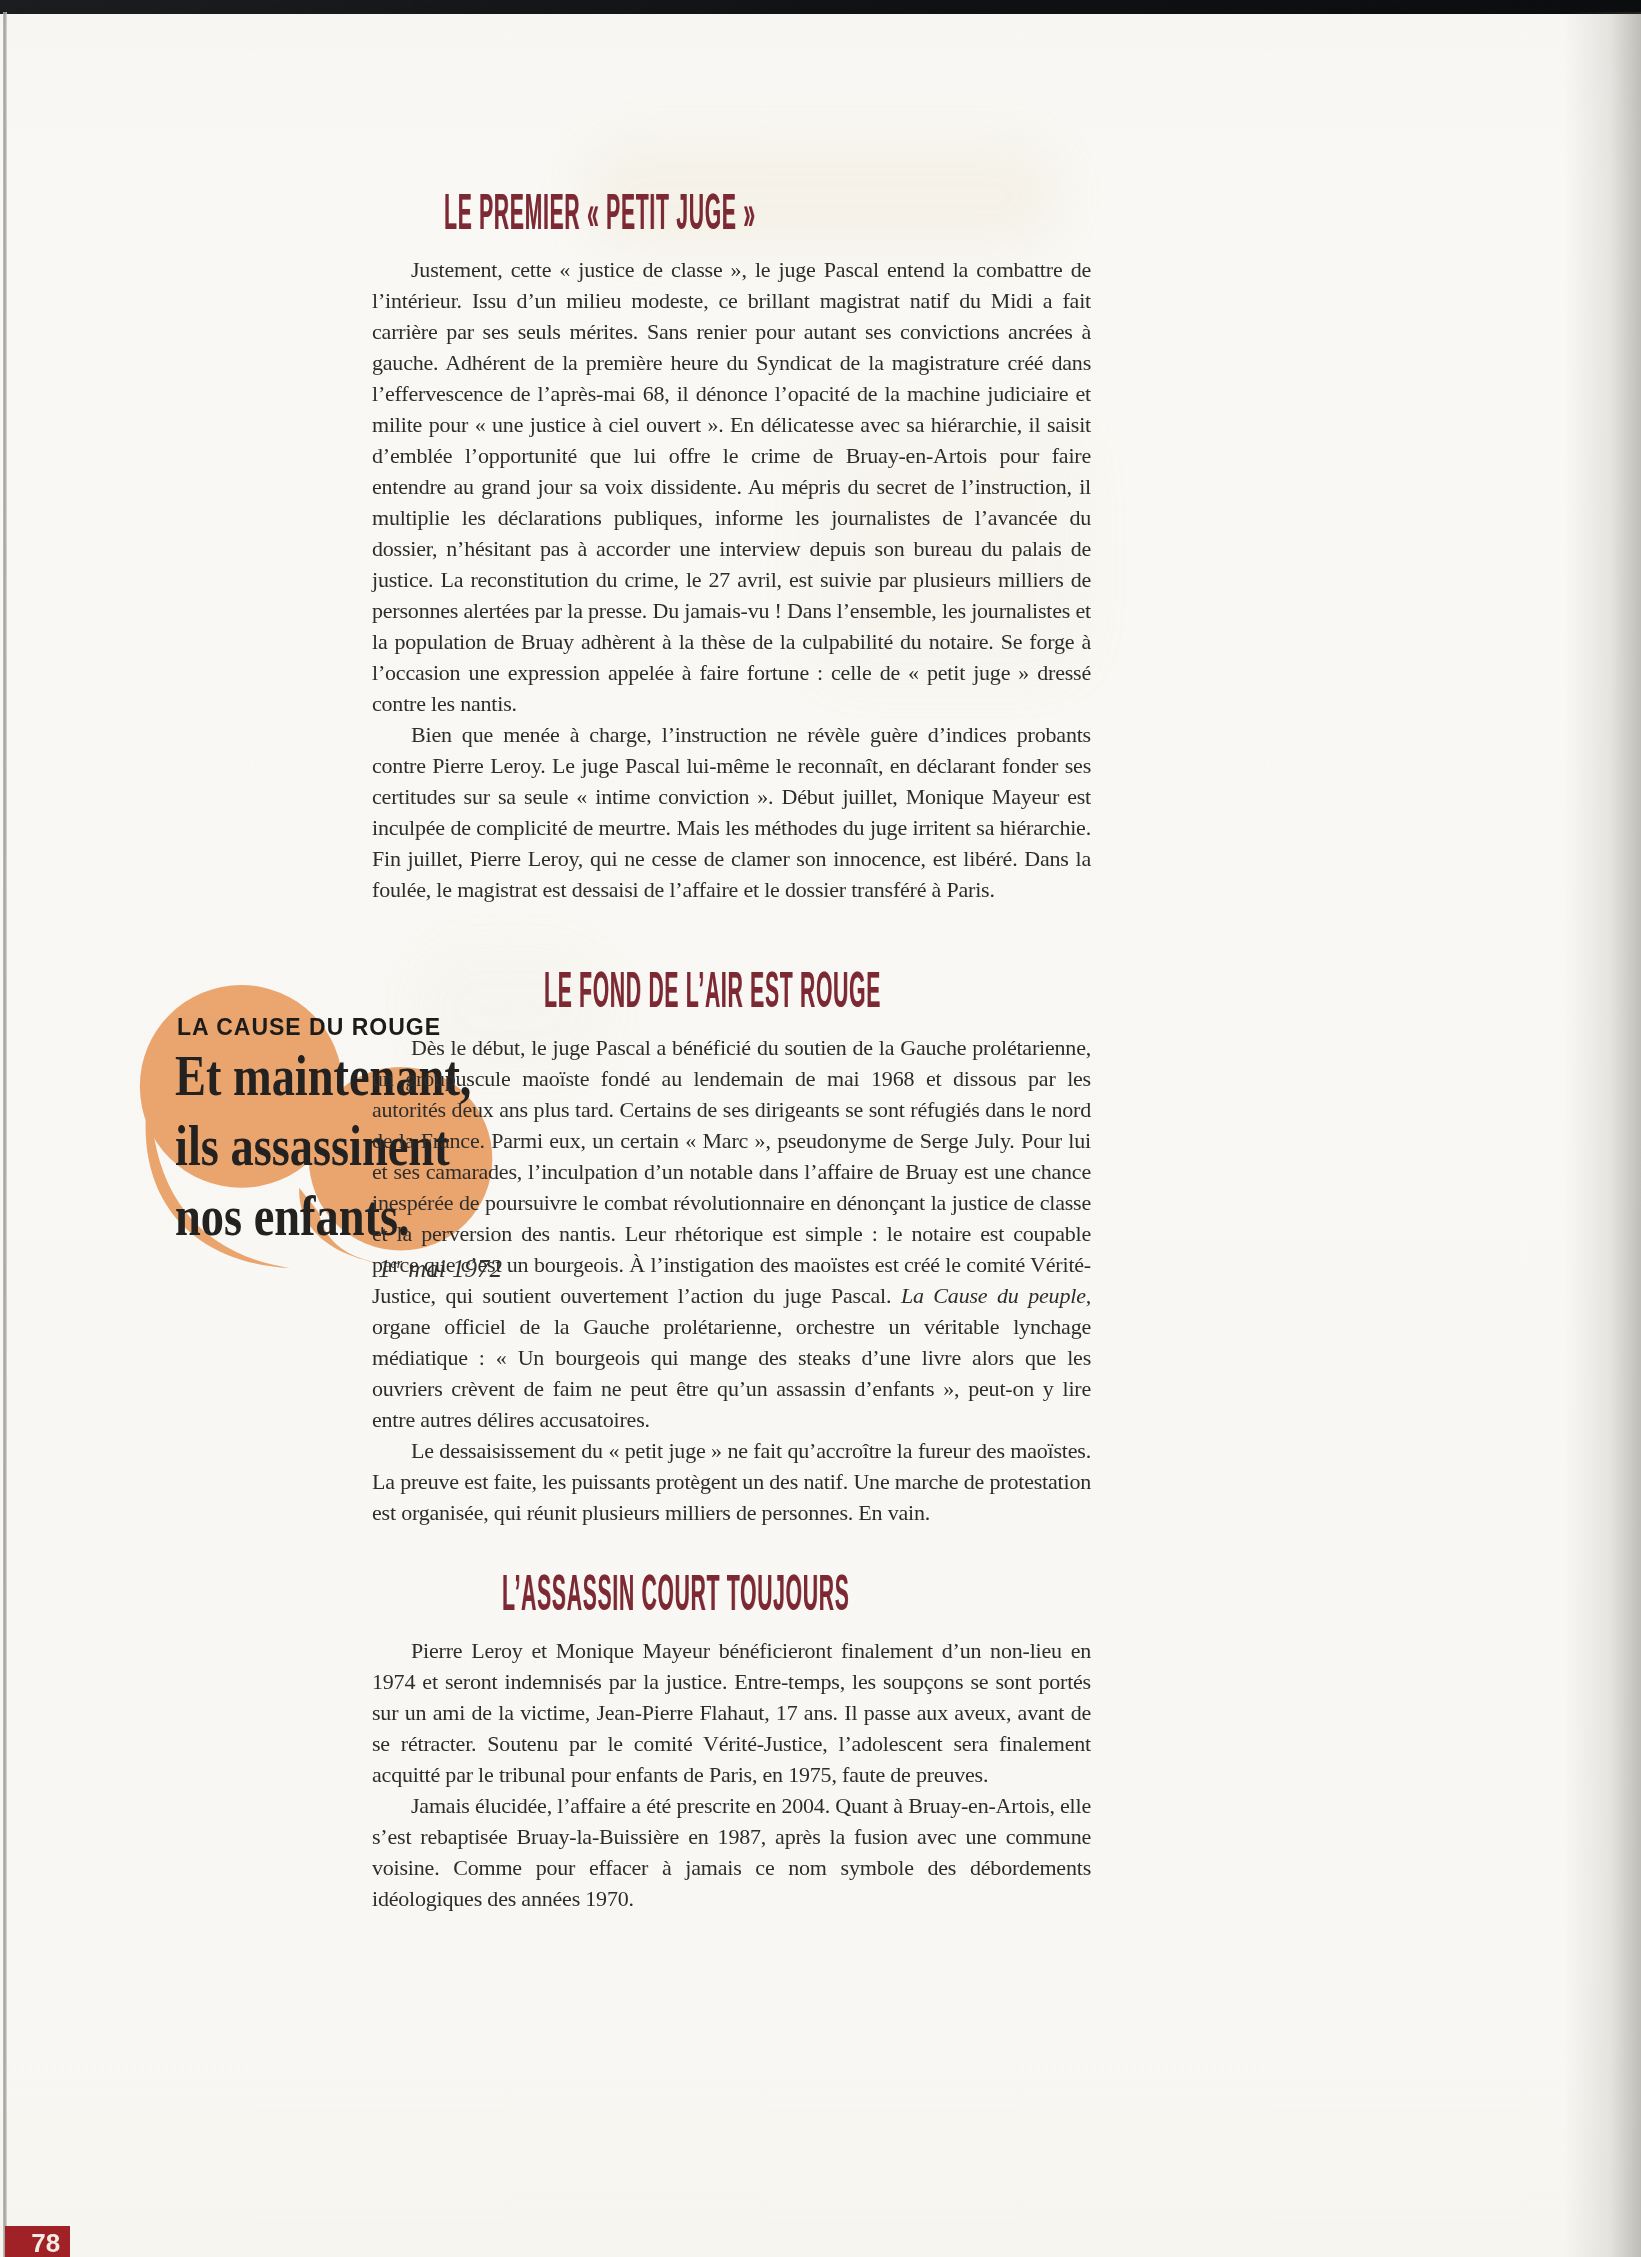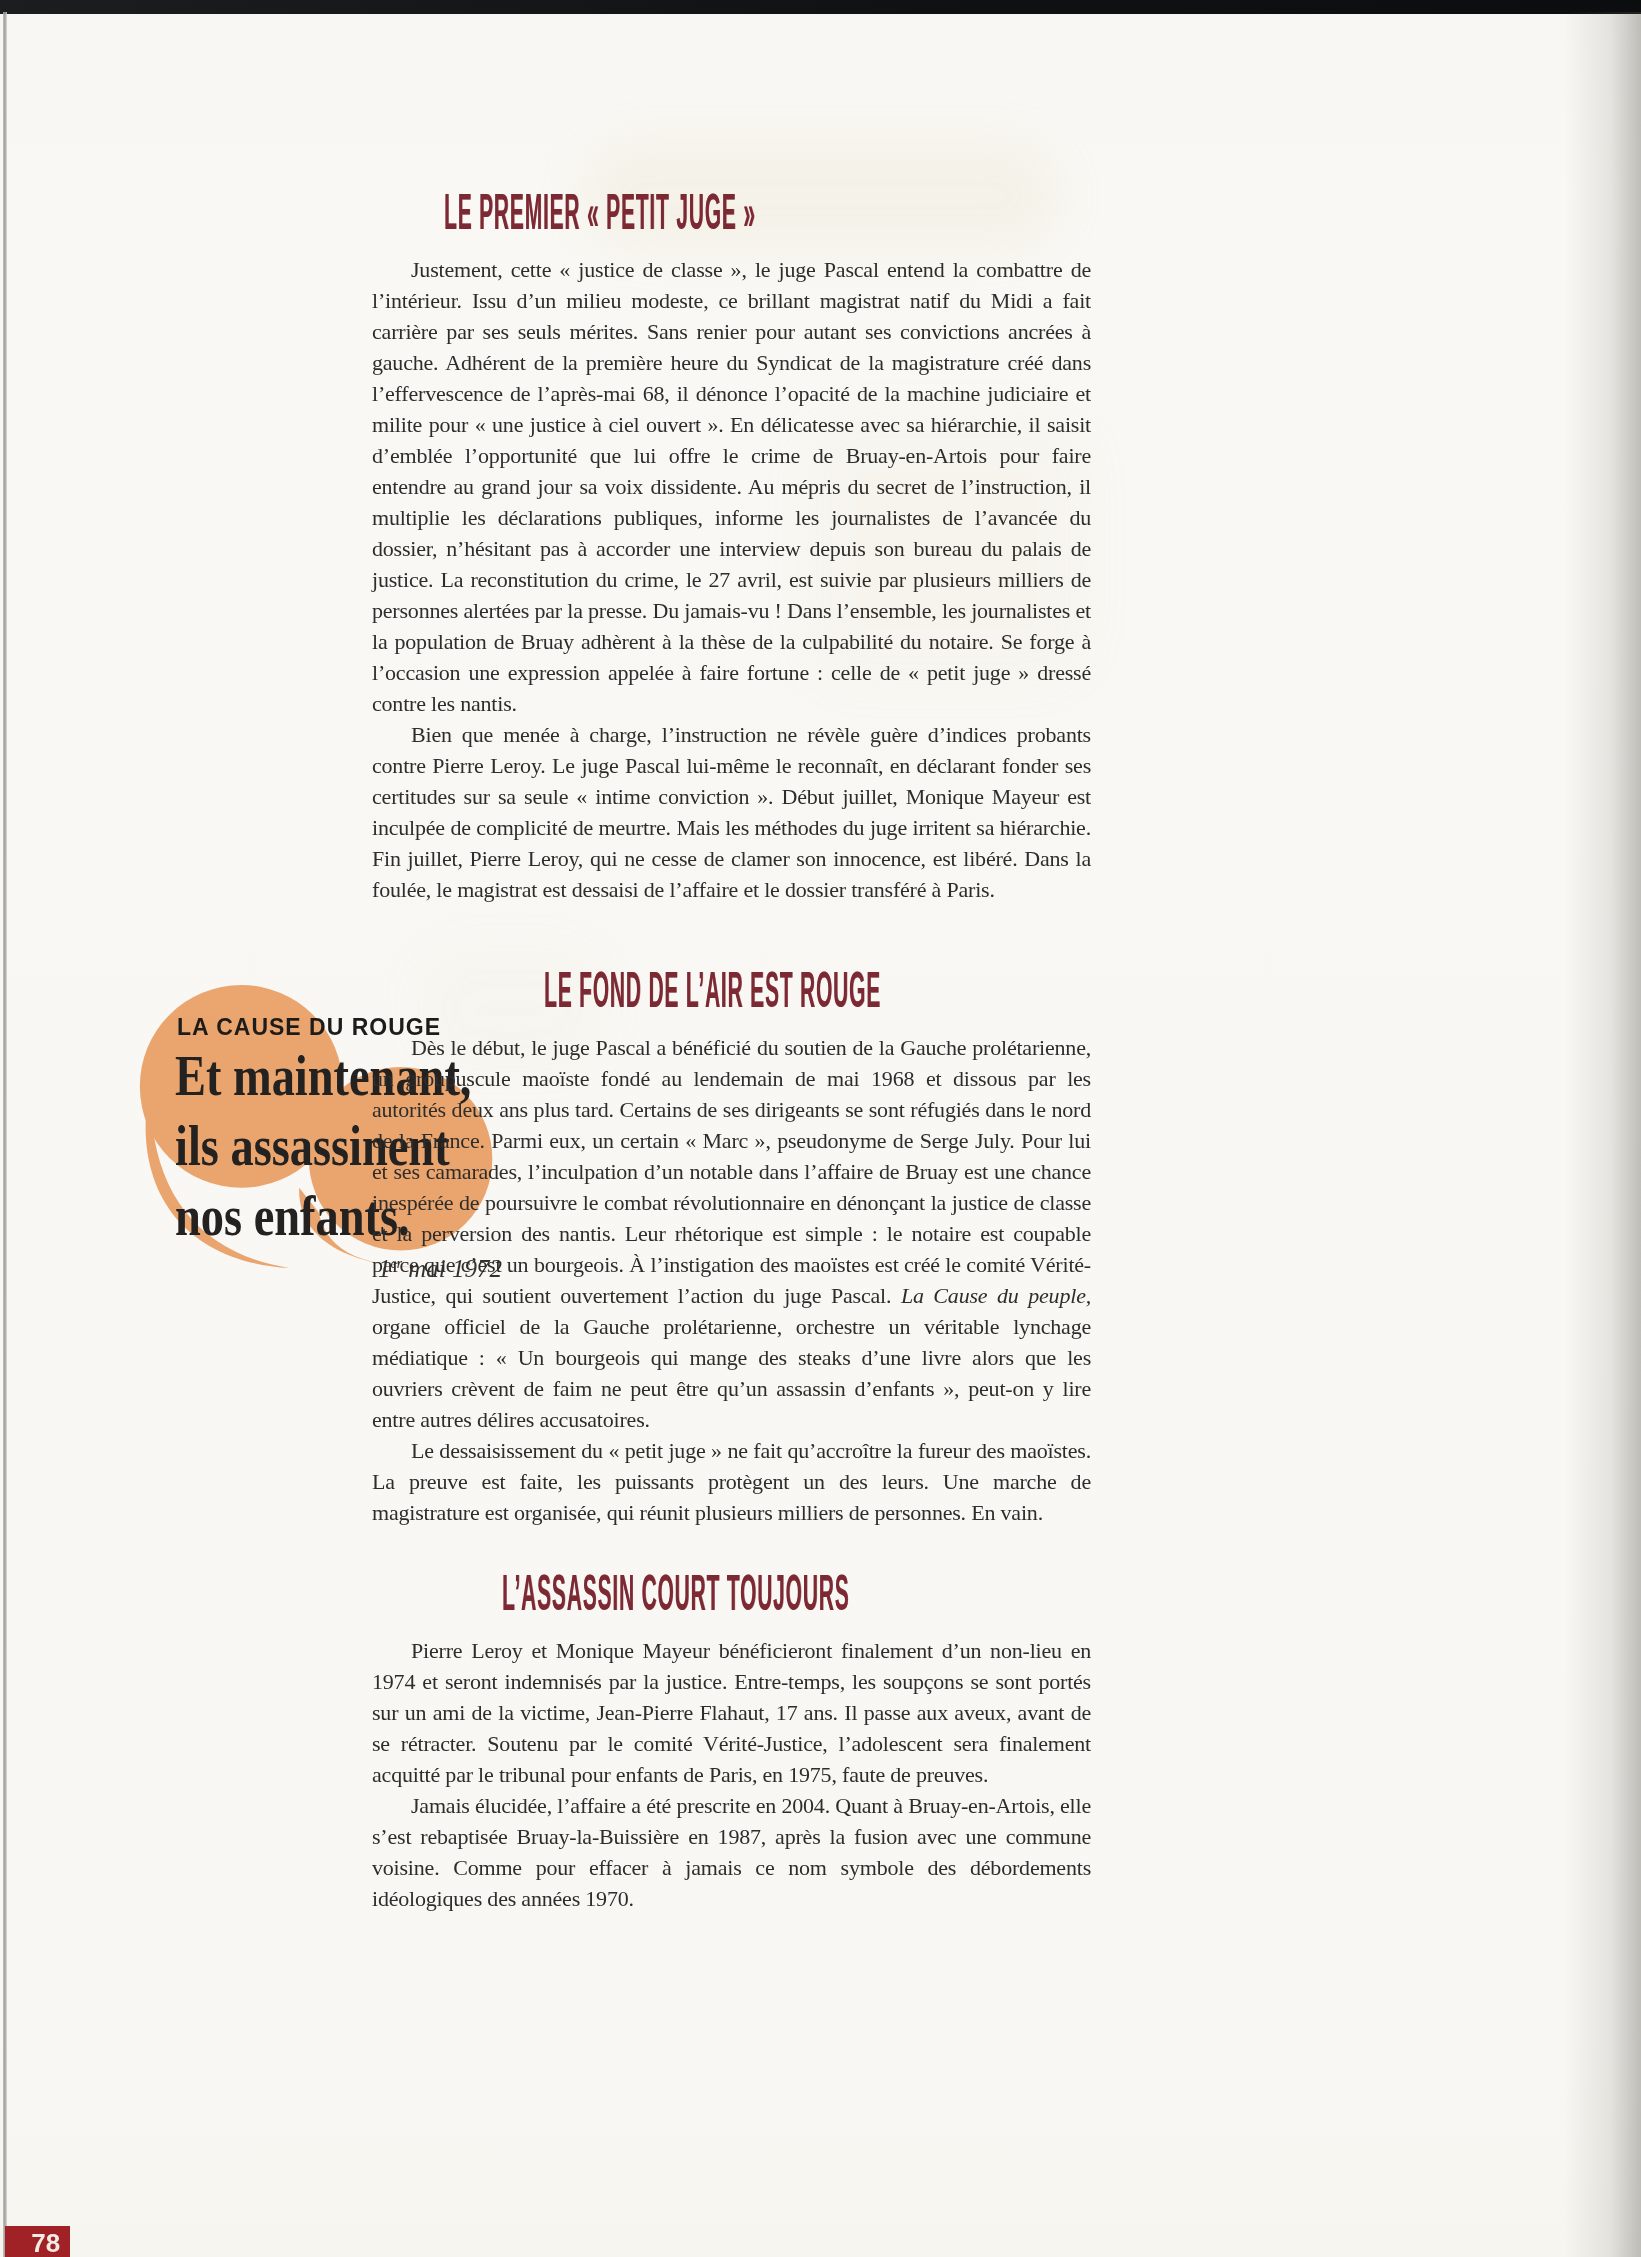--- a/index.html
+++ b/index.html
@@ -92,21 +92,21 @@
 
   <main class="column">
 
 
     <h2 class="head h1m">LE PREMIER « PETIT JUGE »</h2>
     <p class="body">Justement, cette « justice de classe », le juge Pascal entend la combattre de l’intérieur. Issu d’un milieu modeste, ce brillant magistrat natif du Midi a fait carrière par ses seuls mérites. Sans renier pour autant ses convictions ancrées à gauche. Adhérent de la première heure du Syndicat de la magistrature créé dans l’effervescence de l’après-mai 68, il dénonce l’opacité de la machine judiciaire et milite pour « une justice à ciel ouvert ». En délicatesse avec sa hiérarchie, il saisit d’emblée l’opportunité que lui offre le crime de Bruay-en-Artois pour faire entendre au grand jour sa voix dissidente. Au mépris du secret de l’instruction, il multiplie les déclarations publiques, informe les journalistes de l’avancée du dossier, n’hésitant pas à accorder une interview depuis son bureau du palais de justice. La reconstitution du crime, le 27 avril, est suivie par plusieurs milliers de personnes alertées par la presse. Du jamais-vu ! Dans l’ensemble, les journalistes et la population de Bruay adhèrent à la thèse de la culpabilité du notaire. Se forge à l’occasion une expression appelée à faire fortune : celle de « petit juge » dressé contre les nantis.</p>
     <p class="body">Bien que menée à charge, l’instruction ne révèle guère d’indices probants contre Pierre Leroy. Le juge Pascal lui-même le reconnaît, en déclarant fonder ses certitudes sur sa seule « intime conviction ». Début juillet, Monique Mayeur est inculpée de complicité de meurtre. Mais les méthodes du juge irritent sa hiérarchie. Fin juillet, Pierre Leroy, qui ne cesse de clamer son innocence, est libéré. Dans la foulée, le magistrat est dessaisi de l’affaire et le dossier transféré à Paris.</p>
 
     <h2 class="head h2m">LE FOND DE L’AIR EST ROUGE</h2>
     <p class="body"><span>Dès le début, le juge Pascal a bénéficié du soutien de la Gauche prolétarienne, un groupuscule maoïste fondé au lendemain de mai 1968 et dissous par les autorités deux ans plus tard. Certains de ses dirigeants se sont réfugiés dans le nord de la France. Parmi eux, un certain « Marc », pseudonyme de Serge July. Pour lui et ses camarades, l’inculpation d’un notable dans l’affaire de Bruay est une chance inespérée de poursuivre le combat révolutionnaire en dénonçant la justice de classe et la perversion des nantis. Leur rhétorique est simple : le notaire est coupable parce que c’est un bourgeois. À l’instigation des maoïstes est créé le comité Vérité-Justice, qui soutient ouvertement l’action du juge Pascal. </span><em class="ital">La Cause du peuple,</em><span> organe officiel de la Gauche prolétarienne, orchestre un véritable lynchage médiatique : « Un bourgeois qui mange des steaks d’une livre alors que les ouvriers crèvent de faim ne peut être qu’un assassin d’enfants », peut-on y lire entre autres délires accusatoires.</span></p>
-    <p class="body">Le dessaisissement du « petit juge » ne fait qu’accroître la fureur des maoïstes. La preuve est faite, les puissants protègent un des leurs. Une marche de magistrature est organisée, qui réunit plusieurs milliers de personnes. En vain.</p>
+    <p class="body">Le dessaisissement du « petit juge » ne fait qu’accroître la fureur des maoïstes. La preuve est faite, les puissants protègent un des natif. Une marche de protestation est organisée, qui réunit plusieurs milliers de personnes. En vain.</p>
 
     <h2 class="head h3m">L’ASSASSIN COURT TOUJOURS</h2>
     <p class="body">Pierre Leroy et Monique Mayeur bénéficieront finalement d’un non-lieu en 1974 et seront indemnisés par la justice. Entre-temps, les soupçons se sont portés sur un ami de la victime, Jean-Pierre Flahaut, 17 ans. Il passe aux aveux, avant de se rétracter. Soutenu par le comité Vérité-Justice, l’adolescent sera finalement acquitté par le tribunal pour enfants de Paris, en 1975, faute de preuves.</p>
     <p class="body">Jamais élucidée, l’affaire a été prescrite en 2004. Quant à Bruay-en-Artois, elle s’est rebaptisée Bruay-la-Buissière en 1987, après la fusion avec une commune voisine. Comme pour effacer à jamais ce nom symbole des débordements idéologiques des années 1970.</p>
 
   </main>
 
   <div class="pagenum-box">
     <span>78</span>
   </div>

